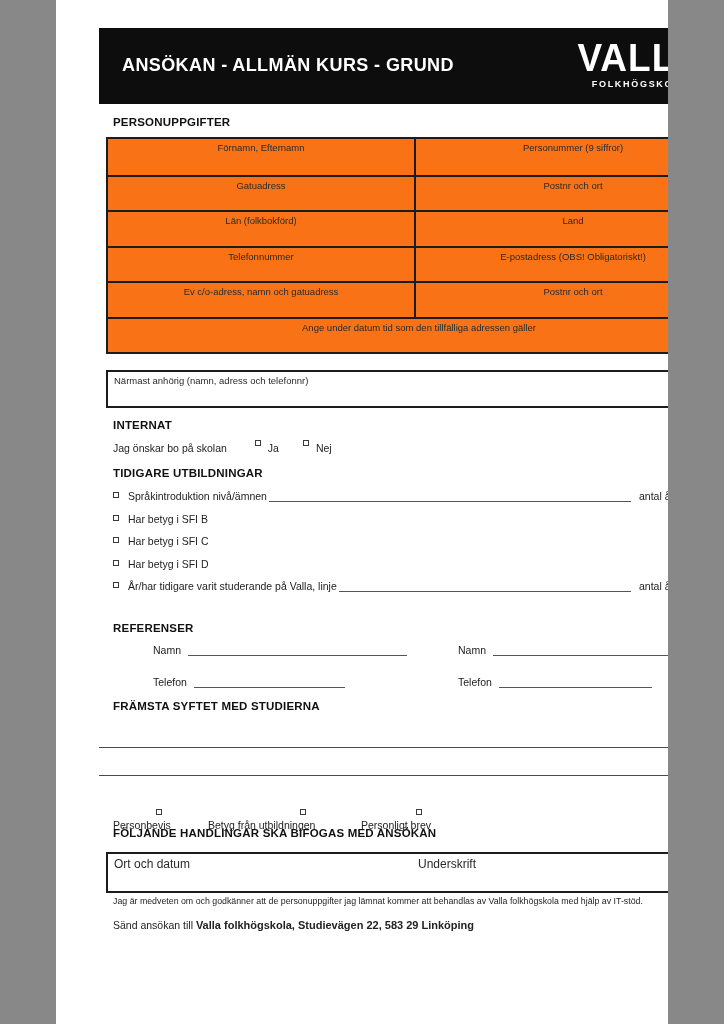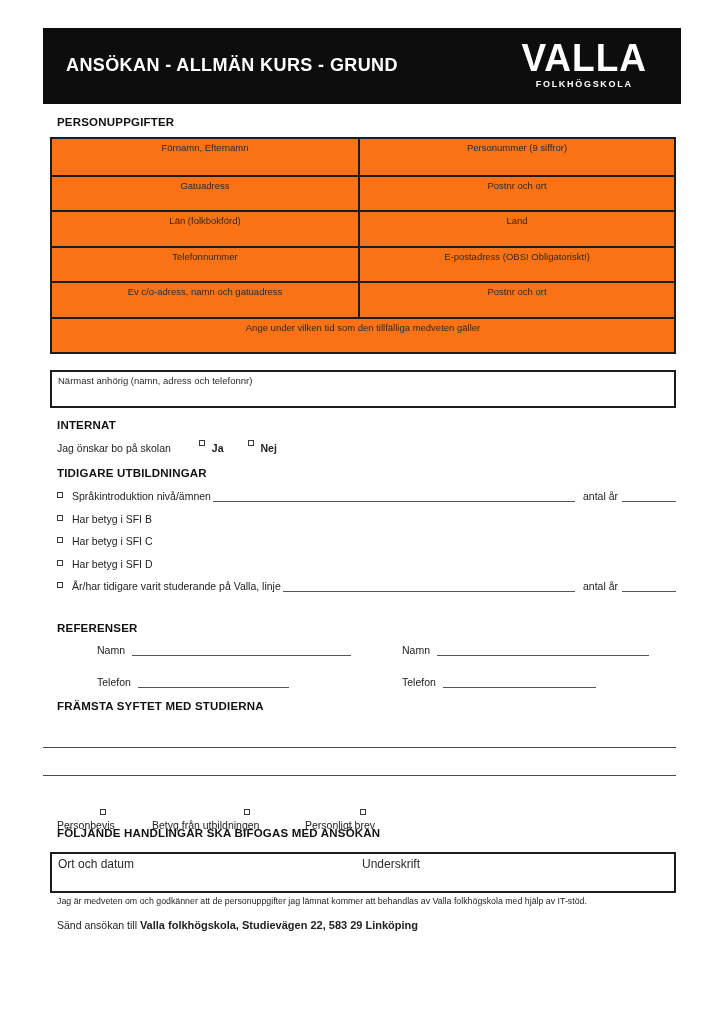--- a/index.html
+++ b/index.html
@@ -1,18 +1,18 @@
 <!DOCTYPE html>
 <html><head>
 <meta charset="utf-8">
 <style>
   * { margin:0; padding:0; box-sizing:border-box; }
   html,body { background:#888; }
   .page {
-    position:relative; width:724px; height:1024px; margin:0 auto;
+    position:relative; width:612px; height:1024px; margin:0 auto;
     background:#ffffff; color:#1d1d1d;
     font-family:"Liberation Sans", sans-serif;
     overflow:hidden;
   }
   
   .banner {
     position:absolute; left:43px; top:28px; width:638px; height:76px;
     background:#0d0d0d;
   }
   .banner-title {
@@ -46,21 +46,21 @@
   .cb {
     display:inline-block; width:6px; height:6px;
     border:1px solid #3a3a3a; background:#fff; flex:none;
   }
   
   .internat-row {
     position:absolute; left:57px; top:442px; width:400px;
     display:flex; align-items:flex-end; font-size:10.5px; color:#222;
   }
   .internat-row .q { margin-right:28px; }
-  .cb-group { display:flex; align-items:center; margin-right:24px;font-weight:bold; }
+  .cb-group { display:flex; align-items:center; margin-right:24px; }
   .cb-group .cb { margin-right:7px; transform:translateY(-5px); }
   
   .edu-list { position:absolute; left:57px; top:489px; width:619px; }
   .edu-item {
     display:flex; align-items:flex-end; height:13px; margin-bottom:9.5px;
     font-size:10.5px; color:#222; white-space:nowrap;
   }
   .edu-item .cb { margin-right:9px; transform:translateY(-4px); }
   .fill  { flex:1; border-bottom:1px solid #555; height:11px; margin-left:2px; }
   .sfx   { margin-left:8px; margin-right:4px; }
@@ -118,21 +118,21 @@
     </div>
     <div class="prow">
       <div class="pcell left"><span>Telefonnummer</span></div>
       <div class="pcell right"><span>E-postadress (OBS! Obligatoriskt!)</span></div>
     </div>
     <div class="prow">
       <div class="pcell left"><span>Ev c/o-adress, namn och gatuadress</span></div>
       <div class="pcell right"><span>Postnr och ort</span></div>
     </div>
     <div class="prow">
-      <div class="pcell full"><span>Ange under vilken tid som den tillfälliga medveten gäller</span></div>
+      <div class="pcell full"><span>Ange under datum tid som den tillfälliga adressen gäller</span></div>
     </div>
   </div>
 
   <div class="anhorig-box">
     <span>Närmast anhörig (namn, adress och telefonnr)</span>
   </div>
 
   <div class="h" style="top:419px;">INTERNAT</div>
   <div class="internat-row">
     <span class="q">Jag önskar bo på skolan</span>

